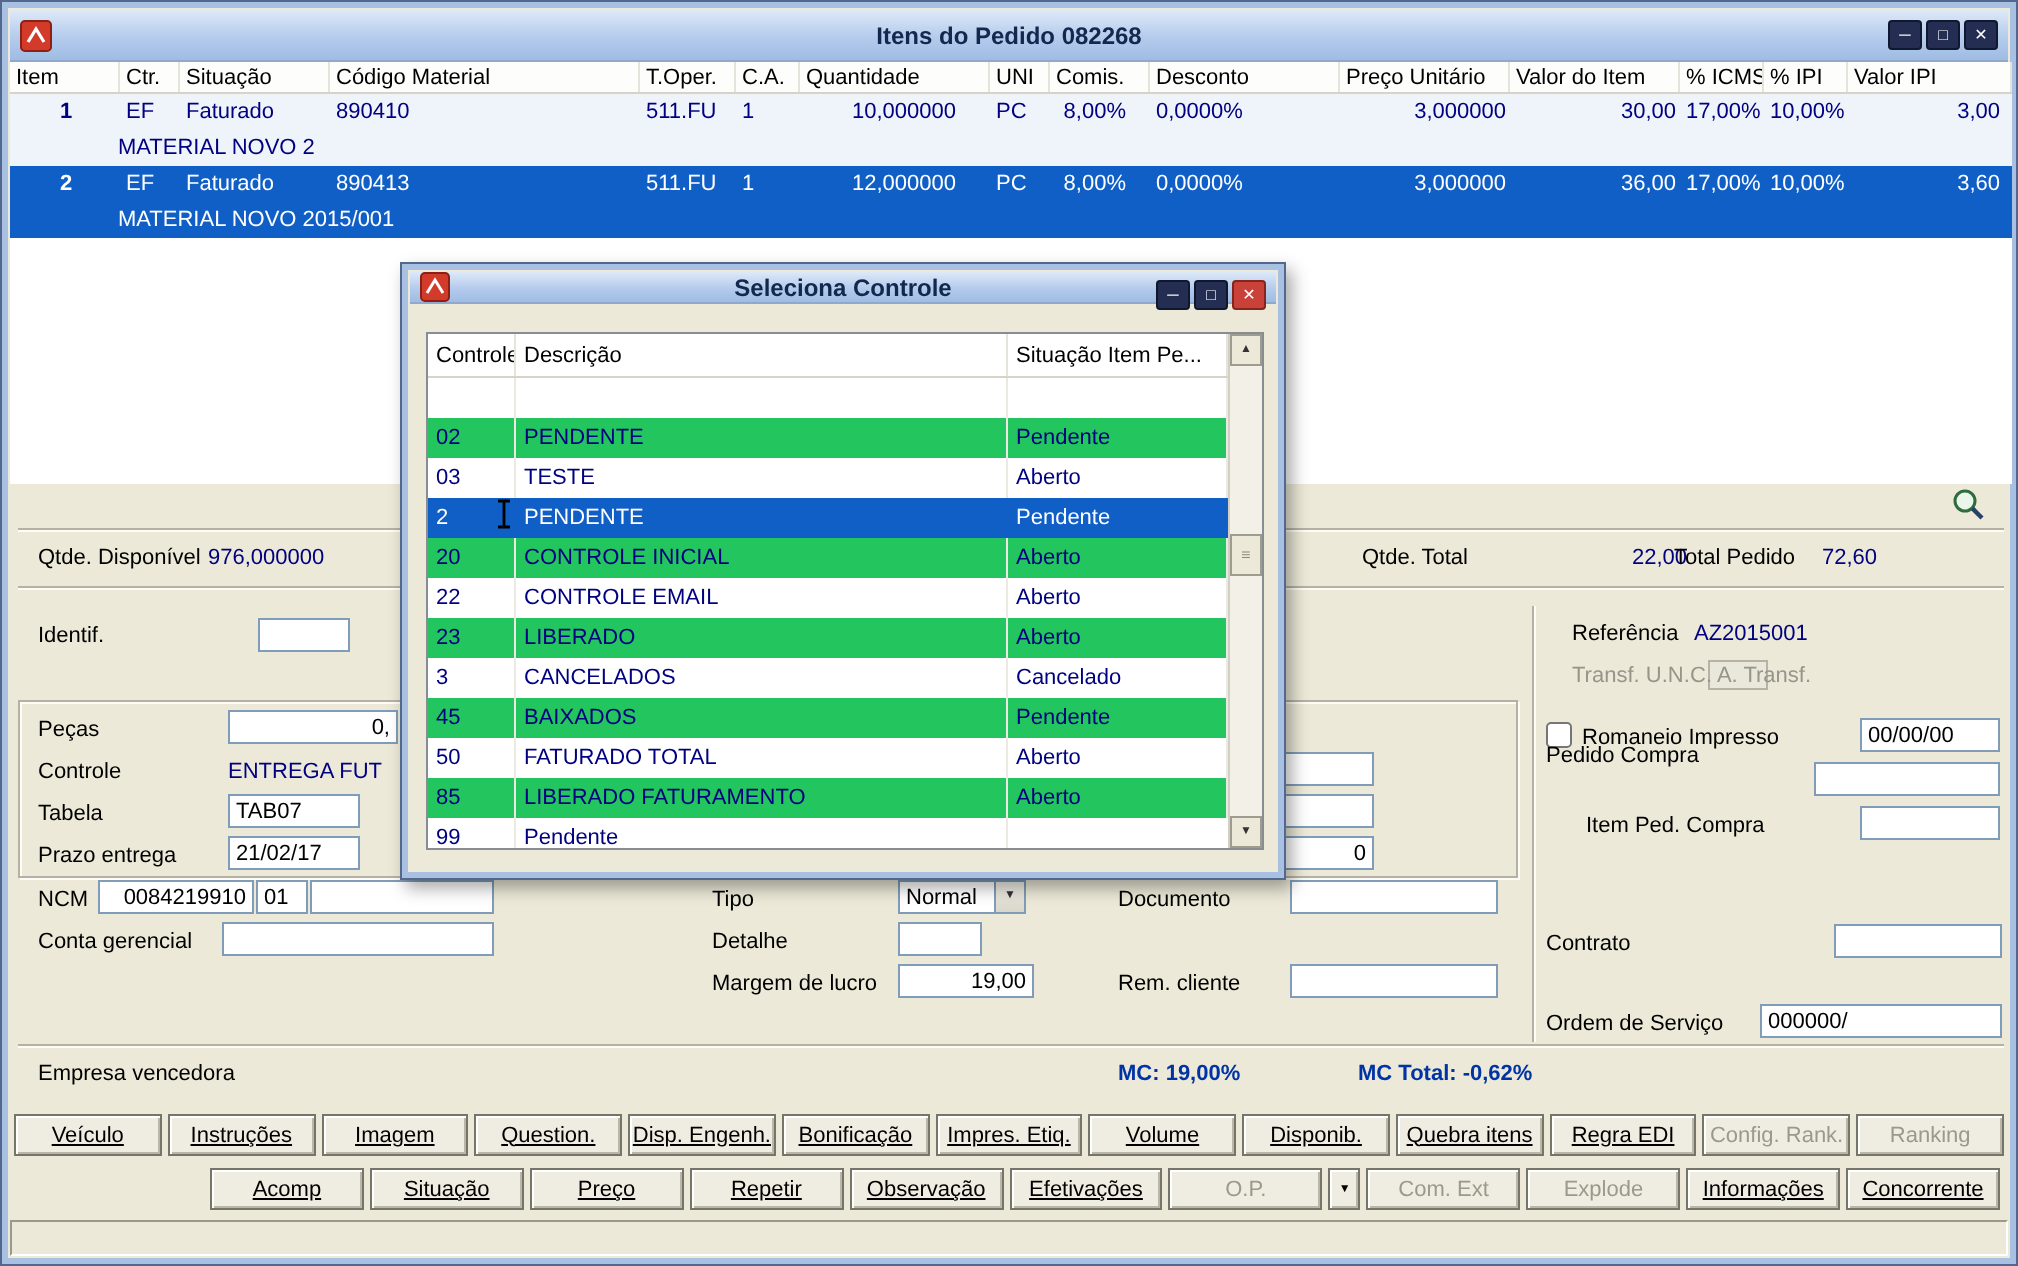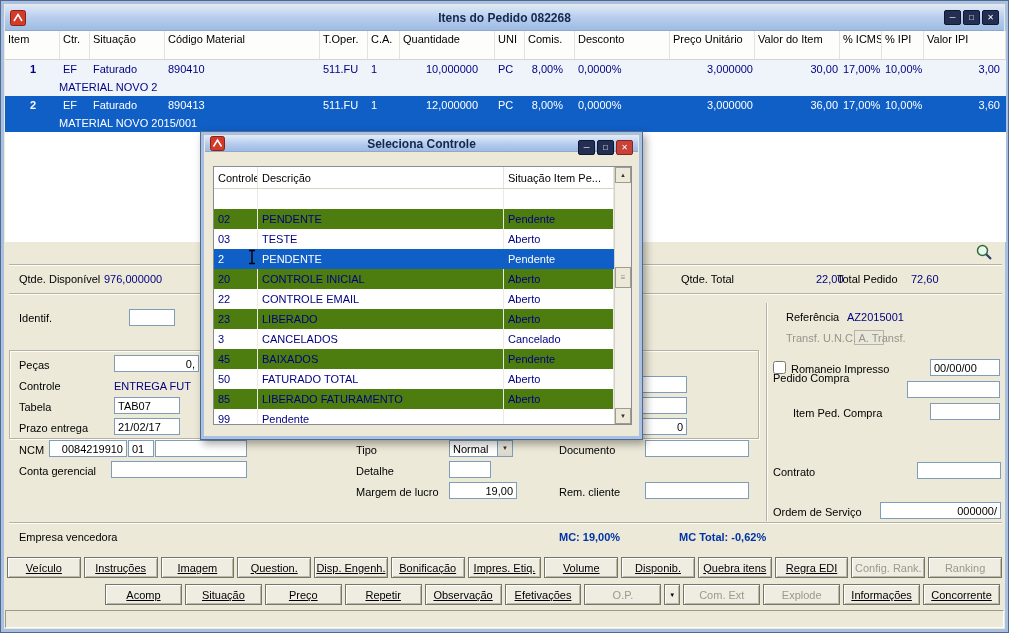--- a/index.html
+++ b/index.html
@@ -8,21 +8,21 @@
   .window{position:absolute;inset:0;border:1px solid #54688E;box-shadow:inset 0 0 0 3px #A8C0E2;background:#ECE9D8}
   .titlebar{position:absolute;left:4px;top:4px;right:4px;height:26px;background:linear-gradient(#DEE9F8,#B4CBEC 55%,#9FBCE4);border-bottom:1px solid #8FA8CC;display:flex;align-items:center}
   .titletxt{position:absolute;left:0;right:0;text-align:center;font-weight:bold;font-size:12px;color:#12284E}
   .appicon{margin-left:5px;width:16px;height:16px;z-index:2}
   .winbtns{position:absolute;right:5px;top:5px;display:flex;gap:2px;z-index:3}
   .wbtn{width:17px;height:15px;background:#242E52;border:1px solid #0F182E;border-radius:2px;color:#fff;font-size:8px;line-height:13px;text-align:center;cursor:default}
   .wbtn.red{background:#C8423A;border-color:#87251C}
   
   .grid{position:absolute;left:4px;top:30px;width:1001px;height:211px;background:#fff}
   .gcols{display:grid;grid-template-columns:55px 30px 75px 155px 48px 32px 95px 30px 50px 95px 85px 85px 42px 42px minmax(0,1fr)}
-  .ghead{height:29px;border-bottom:1px solid #D6D4C8;background:#FDFDFB}
+  .ghead{height:16px;border-bottom:1px solid #D6D4C8;background:#FDFDFB}
   .ghead>div{padding:2px 0 0 3px;border-right:1px solid #E5E3DA;white-space:nowrap;overflow:hidden}
   .grow{height:18px;color:#000080}
   .grow>div{padding:3px 2px 0 3px;white-space:nowrap;overflow:hidden}
   .grow>div:first-child{font-weight:bold;text-align:center}
   .gdesc{height:18px;color:#000080;padding:3px 0 0 54px;white-space:nowrap;overflow:hidden}
   .tint{background:#EFF4FB}
   .selrow{background:#0F5FC6;color:#fff}
   .ar{text-align:right}
   .q{padding-right:17px !important}
   .cm{padding-right:12px !important}
@@ -52,21 +52,21 @@
   .status{position:absolute;left:4px;right:4px;bottom:4px;height:18px;background:#ECE9D8;border:1px solid #FFF;border-top-color:#9B998C;border-left-color:#9B998C}
   
   .dialog{position:absolute;left:200px;top:131px;width:443px;height:309px;border:1px solid #54688E;box-shadow:inset 0 0 0 3px #A8C0E2,3px 4px 8px rgba(0,0,0,.35);background:#ECE9D8;z-index:10}
   .dtitle{position:absolute;left:4px;top:4px;right:4px;height:16px;background:linear-gradient(#DEE9F8,#B4CBEC 55%,#9FBCE4);border-bottom:1px solid #8FA8CC;display:flex;align-items:center}
   .dtable{position:absolute;left:12px;top:34px;width:419px;height:259px;background:#fff;border:1px solid #888D94;overflow:hidden}
   .dcols{display:grid;grid-template-columns:44px 246px minmax(0,1fr)}
   .dhead{height:22px;border-bottom:1px solid #D6D4C8;width:calc(100% - 17px)}
   .dhead>div{padding:5px 0 0 4px;border-right:1px solid #E5E3DA;white-space:nowrap;overflow:hidden}
   .drow{height:20px;color:#000080;width:calc(100% - 17px)}
   .drow>div{padding:4px 2px 0 4px;border-right:1px solid #EBE9E1;white-space:nowrap;overflow:hidden}
-  .drow.alt{background:#4d7c0f}
+  .drow.alt{background:#22c55e}
   .drow.sel{background:#0F5FC6;color:#fff}
   .drow.sel>div{border-right-color:transparent}
   .dscroll{position:absolute;right:0;top:0;bottom:0;width:17px;background:#F2F0E7;border-left:1px solid #D2D0C4}
   .sbtn{position:absolute;left:0;width:16px;height:16px;background:#ECE9D8;border:1px solid #9E9C8E;font-size:6px;text-align:center;line-height:14px;color:#333}
   .sup{top:0}.sdown{bottom:0}
   .sthumb{position:absolute;left:0;top:100px;width:16px;height:21px;background:#ECE9D8;border:1px solid #9E9C8E;font-size:8px;text-align:center;line-height:19px;color:#8A8878}
   .ibeam{position:absolute;left:247px;top:249px;z-index:20}
 </style>
 </head>
 <body>
@@ -208,21 +208,21 @@
   <input type="checkbox" class="chk" style="left: 772px; top: 360px;">
   <span class="lbl" style="left:790px;top:362px">Romaneio Impresso</span>
   <input class="f c" style="left: 929px; top: 358px; width: 70px;" value="00/00/00">
   <span class="lbl" style="left:772px;top:371px">Pedido Compra</span>
   <input class="f" style="left: 906px; top: 380px; width: 93px;" value="">
   <span class="lbl" style="left:792px;top:406px">Item Ped. Compra</span>
   <input class="f" style="left: 929px; top: 402px; width: 70px;" value="">
   <span class="lbl" style="left:772px;top:465px">Contrato</span>
   <input class="f" style="left: 916px; top: 461px; width: 84px;" value="">
   <span class="lbl" style="left:772px;top:505px">Ordem de Serviço</span>
-  <input class="f" style="left: 879px; top: 501px; width: 121px; text-align: right;" value="000000/">
+  <input class="f" style="left: 879px; top: 501px; width: 121px;" value="000000/">
 
   <span class="lbl" style="left:18px;top:530px">Empresa vencedora</span>
   <span class="lbl mc" style="left:558px;top:530px">MC: 19,00%</span>
   <span class="lbl mc" style="left:678px;top:530px">MC Total: -0,62%</span>
 
   <div class="brow" style="left:6px;right:6px;top:556px">
     <div class="btn">Veículo</div>
     <div class="btn">Instruções</div>
     <div class="btn">Imagem</div>
     <div class="btn">Question.</div>

